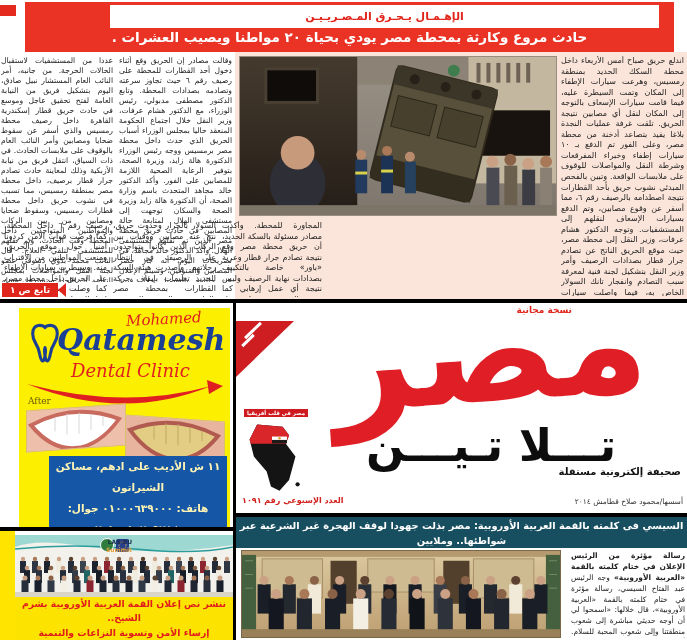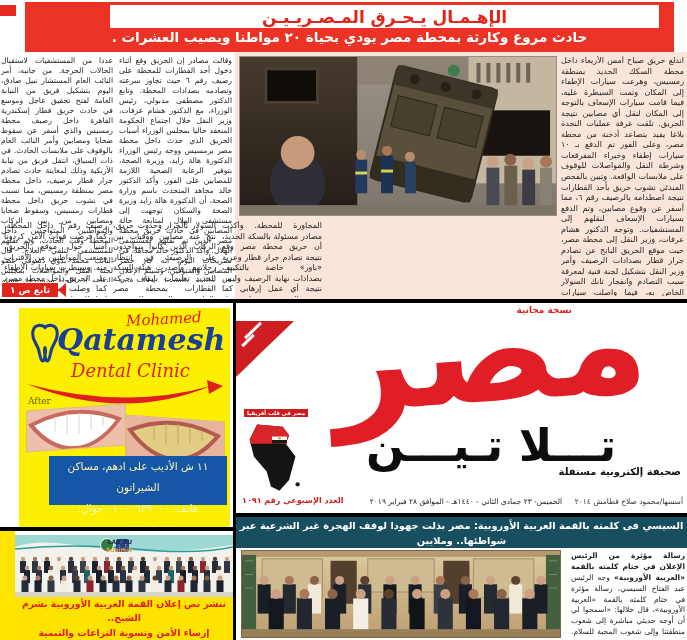--- a/index.html
+++ b/index.html
@@ -7,21 +7,21 @@
   #page {
     position:relative; width:687px; height:640px; background:#fff;
     overflow:hidden; direction:rtl;
   }
   .abs { position:absolute; }
 
   
   #corner-block { left:0; top:5px; width:16px; height:11px; background:#e42а1e; background:#e4291e; }
   #top-banner { left:25px; top:2px; width:649px; height:50px; background:#ea3325; }
   #headline-box { position:absolute; top:3px; right:15px; left:85px; height:23px; background:#fff; display:flex; align-items:center; justify-content:center; }
-  #main-headline { color:#e2251b; font-size:17px; font-weight:bold; letter-spacing:1px; }
+  #main-headline { color:#e2251b; font-size:11px; font-weight:bold; letter-spacing:1px; }
   #sub-headline { position:absolute; top:27px; left:0; right:0; text-align:center; color:#fff; font-size:13.5px; font-weight:bold; }
 
   
   #article-pink { left:235px; top:52px; width:452px; height:248px; background:#fbe5da; }
   .news-col { position:absolute; font-size:8px; line-height:1.32; text-align:justify; color:#222; overflow:hidden; direction:rtl; }
   #col-1 { right:3px; top:56px; width:123px; height:240px; }
   #col-2 { left:222px; top:221px; width:100px; height:76px; }
   #col-3 { left:113px; top:221px; width:103px; height:76px; }
   #col-4 { left:4px;  top:221px; width:103px; height:76px; }
   #col-5 { left:119px; top:56px; width:113px; height:226px; font-size:7.6px; }
@@ -83,22 +83,22 @@
   #dental-clinic { position:absolute; top:52px; left:52px; color:#e02020; font-size:18px;
     font-style:italic; font-family:"DejaVu Serif", serif; }
   #tooth-icon { position:absolute; left:6px; top:10px; }
   #smile-swoosh { position:absolute; left:4px; top:70px; }
   .mouth { position:absolute; width:100px; height:42px; overflow:hidden;
     border:1px solid #d8c070; background:#f0c0aa; }
   #mouth-after { left:7px; top:99px; transform:skewY(-4deg); }
   #mouth-before { left:106px; top:110px; transform:skewY(4deg); }
   #after-label { position:absolute; left:9px; top:88px; color:#6a5a10; font-size:9px; font-family:"DejaVu Serif", serif; }
   #before-label { position:absolute; right:8px; top:155px; color:#6a5a10; font-size:9px; font-family:"DejaVu Serif", serif; }
-  #dental-contact { position:absolute; left:3px; right:3px; top:148px; height:49px; background:#1557a6;
-    color:#fdf3b5; font-size:10.5px; font-weight:normal; text-align:center; line-height:21px; direction:rtl;margin-left:27px; }
+  #dental-contact { position:absolute; left:3px; right:3px; top:148px; height:78px; background:#1557a6;
+    color:#fdf3b5; font-size:10.5px; font-weight:bold; text-align:center; line-height:21px; direction:rtl;margin-left:27px; }
 </style>
 </head>
 <body>
 
 <div id="page">
 
   <div class="abs" id="corner-block"></div>
   <div class="abs" id="top-banner">
     <div id="headline-box">
       <span id="main-headline">الإهـمـال يـحـرق المـصـريـيـن</span>
@@ -207,21 +207,20 @@
           <rect x="30" y="15.2" width="14" height="3.2" fill="#ffffff"></rect>
           <rect x="30" y="18.4" width="14" height="3.2" fill="#1a1a1a"></rect>
           <circle cx="37" cy="16.8" r="1.2" fill="#d9a62e"></circle>
         </g>
         <circle cx="54" cy="60" r="2" fill="#141414"></circle>
       </svg>
     </div>
 
     <div id="mast-tagline">صحيفة إلكترونية مستقلة</div>
     <div id="mast-founder">أسسها/محمود صلاح قطامش ٢٠١٤</div>
-    <div id="mast-date">الخميس- ٢٣ جمادى الثاني - ١٤٤٠هـ - الموافق ٢٨ فبراير ٢٠١٩</div>
     <div id="mast-issue">العدد الإسبوعي رقم ١٠٩١</div>
   </div>
 
   <div class="abs" id="bottom-right">
     <div id="story-bar">
       <div>السيسي فى كلمته بالقمة العربية الأوروبية: مصر بذلت جهودا لوقف الهجرة غير الشرعية عبر شواطئها.. وملايين</div>
       <div>اللاجئين يتلقون الخدمات مثل المصريين.. وبعض الدول تثير الفوضى بين جيرانها سعيا منها لتحتل مكانة ليست لها</div>
     </div>
 
     <svg id="palace-photo" viewBox="0 0 316 88" preserveAspectRatio="none">

